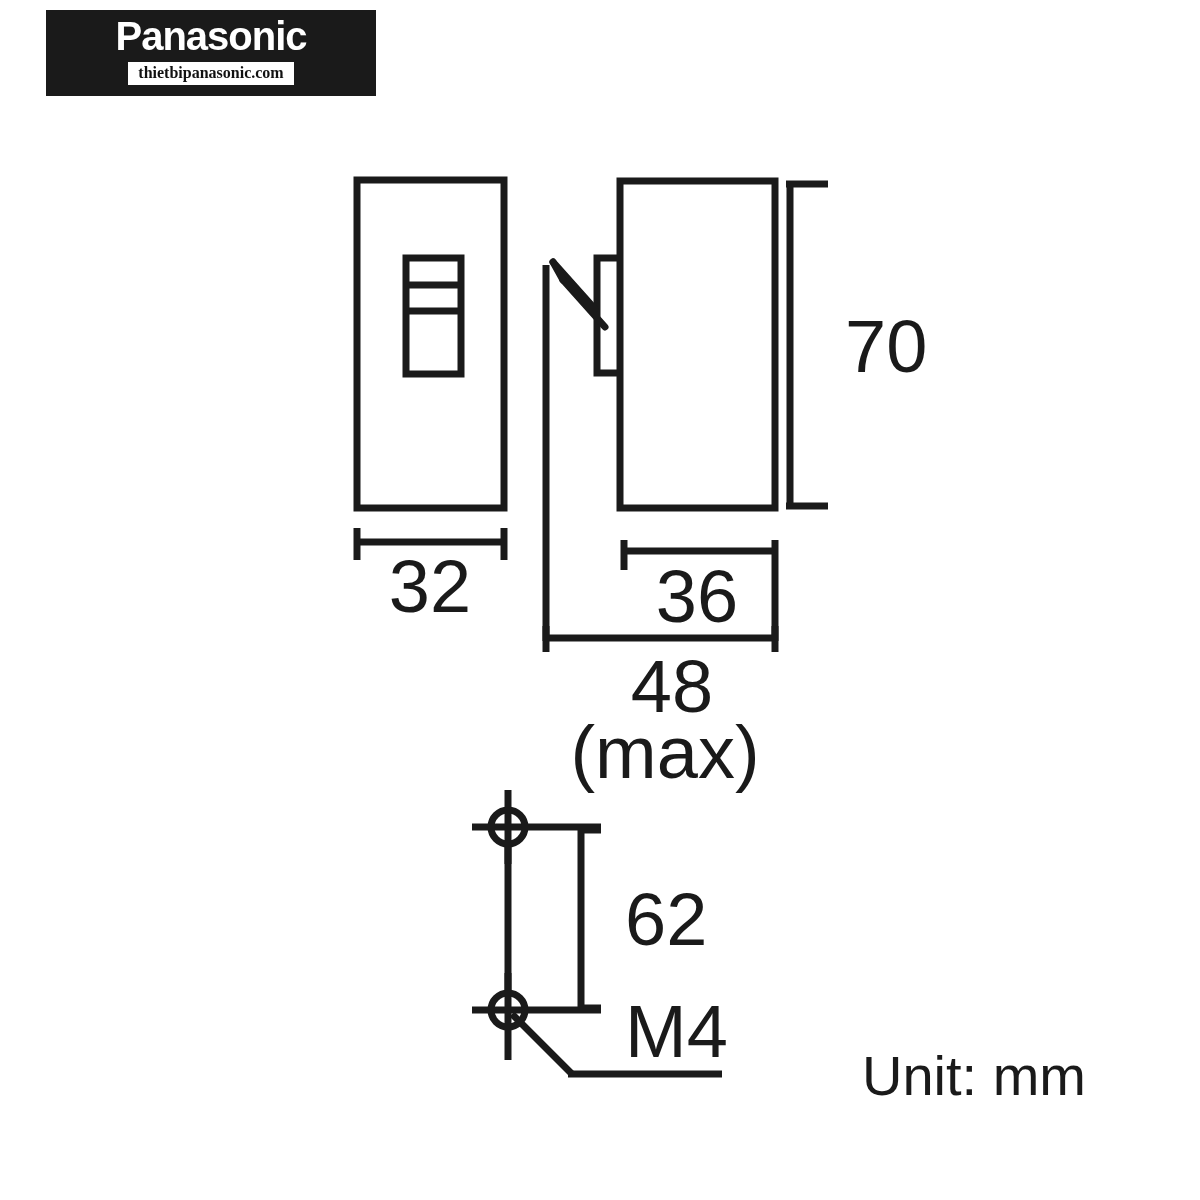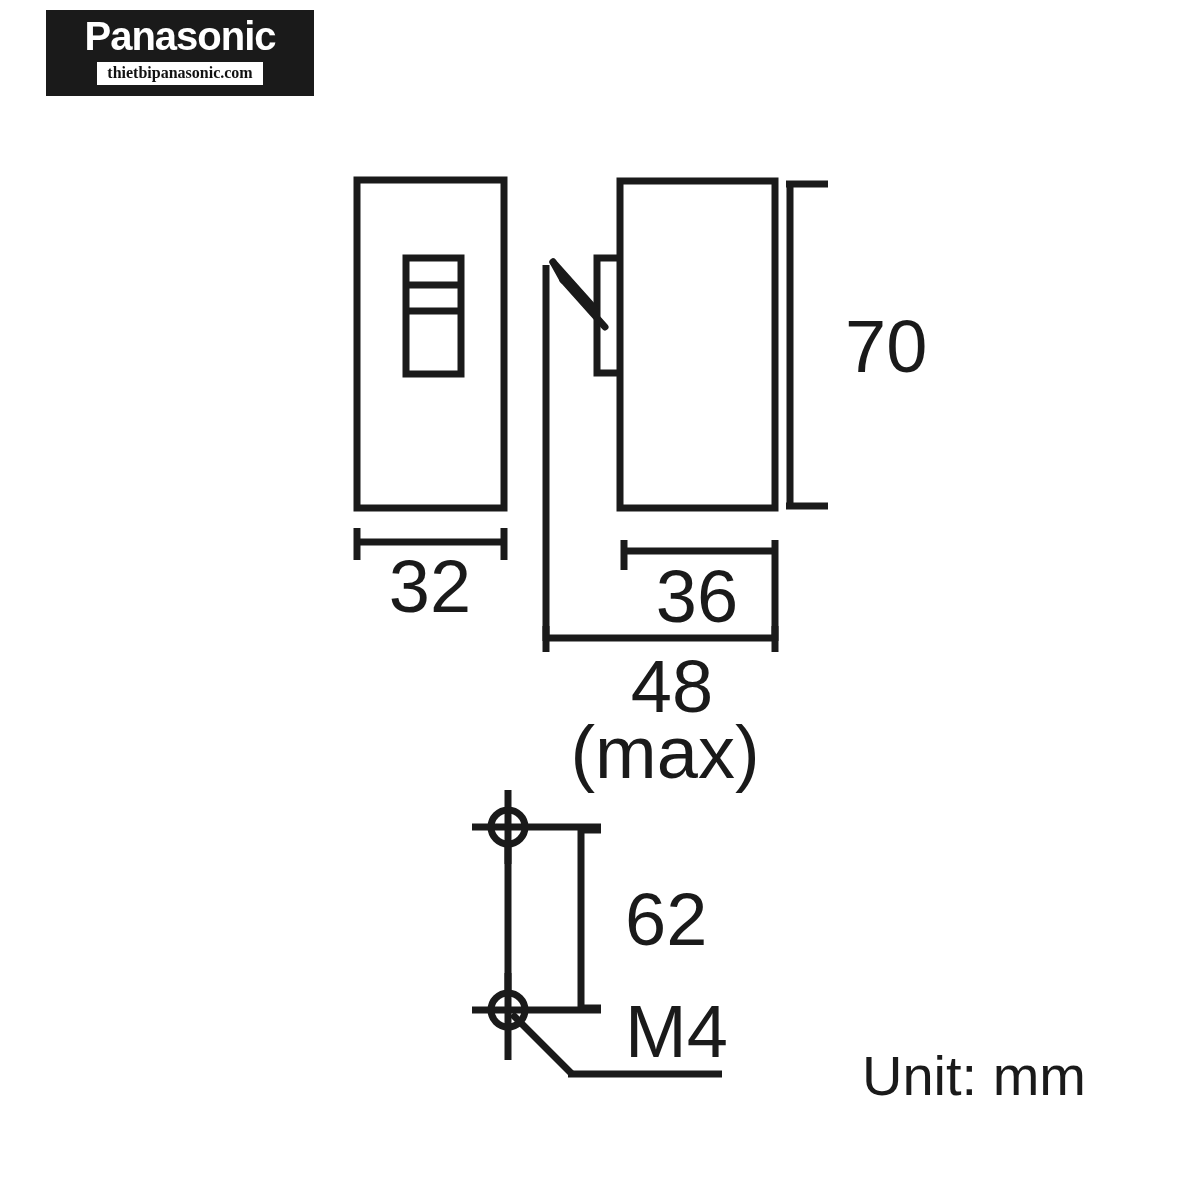--- a/index.html
+++ b/index.html
@@ -18,21 +18,21 @@
     position: absolute;
     left: 0;
     top: 0;
     width: 1200px;
     height: 1200px;
   }
   .logo-box {
     position: absolute;
     left: 46px;
     top: 10px;
-    width: 268px;
+    width: 330px;
     height: 86px;
     background: #1a1a1a;
     display: flex;
     flex-direction: column;
     align-items: center;
     justify-content: flex-start;
     box-sizing: border-box;
     padding-top: 4px;
   }
   .logo-word {

